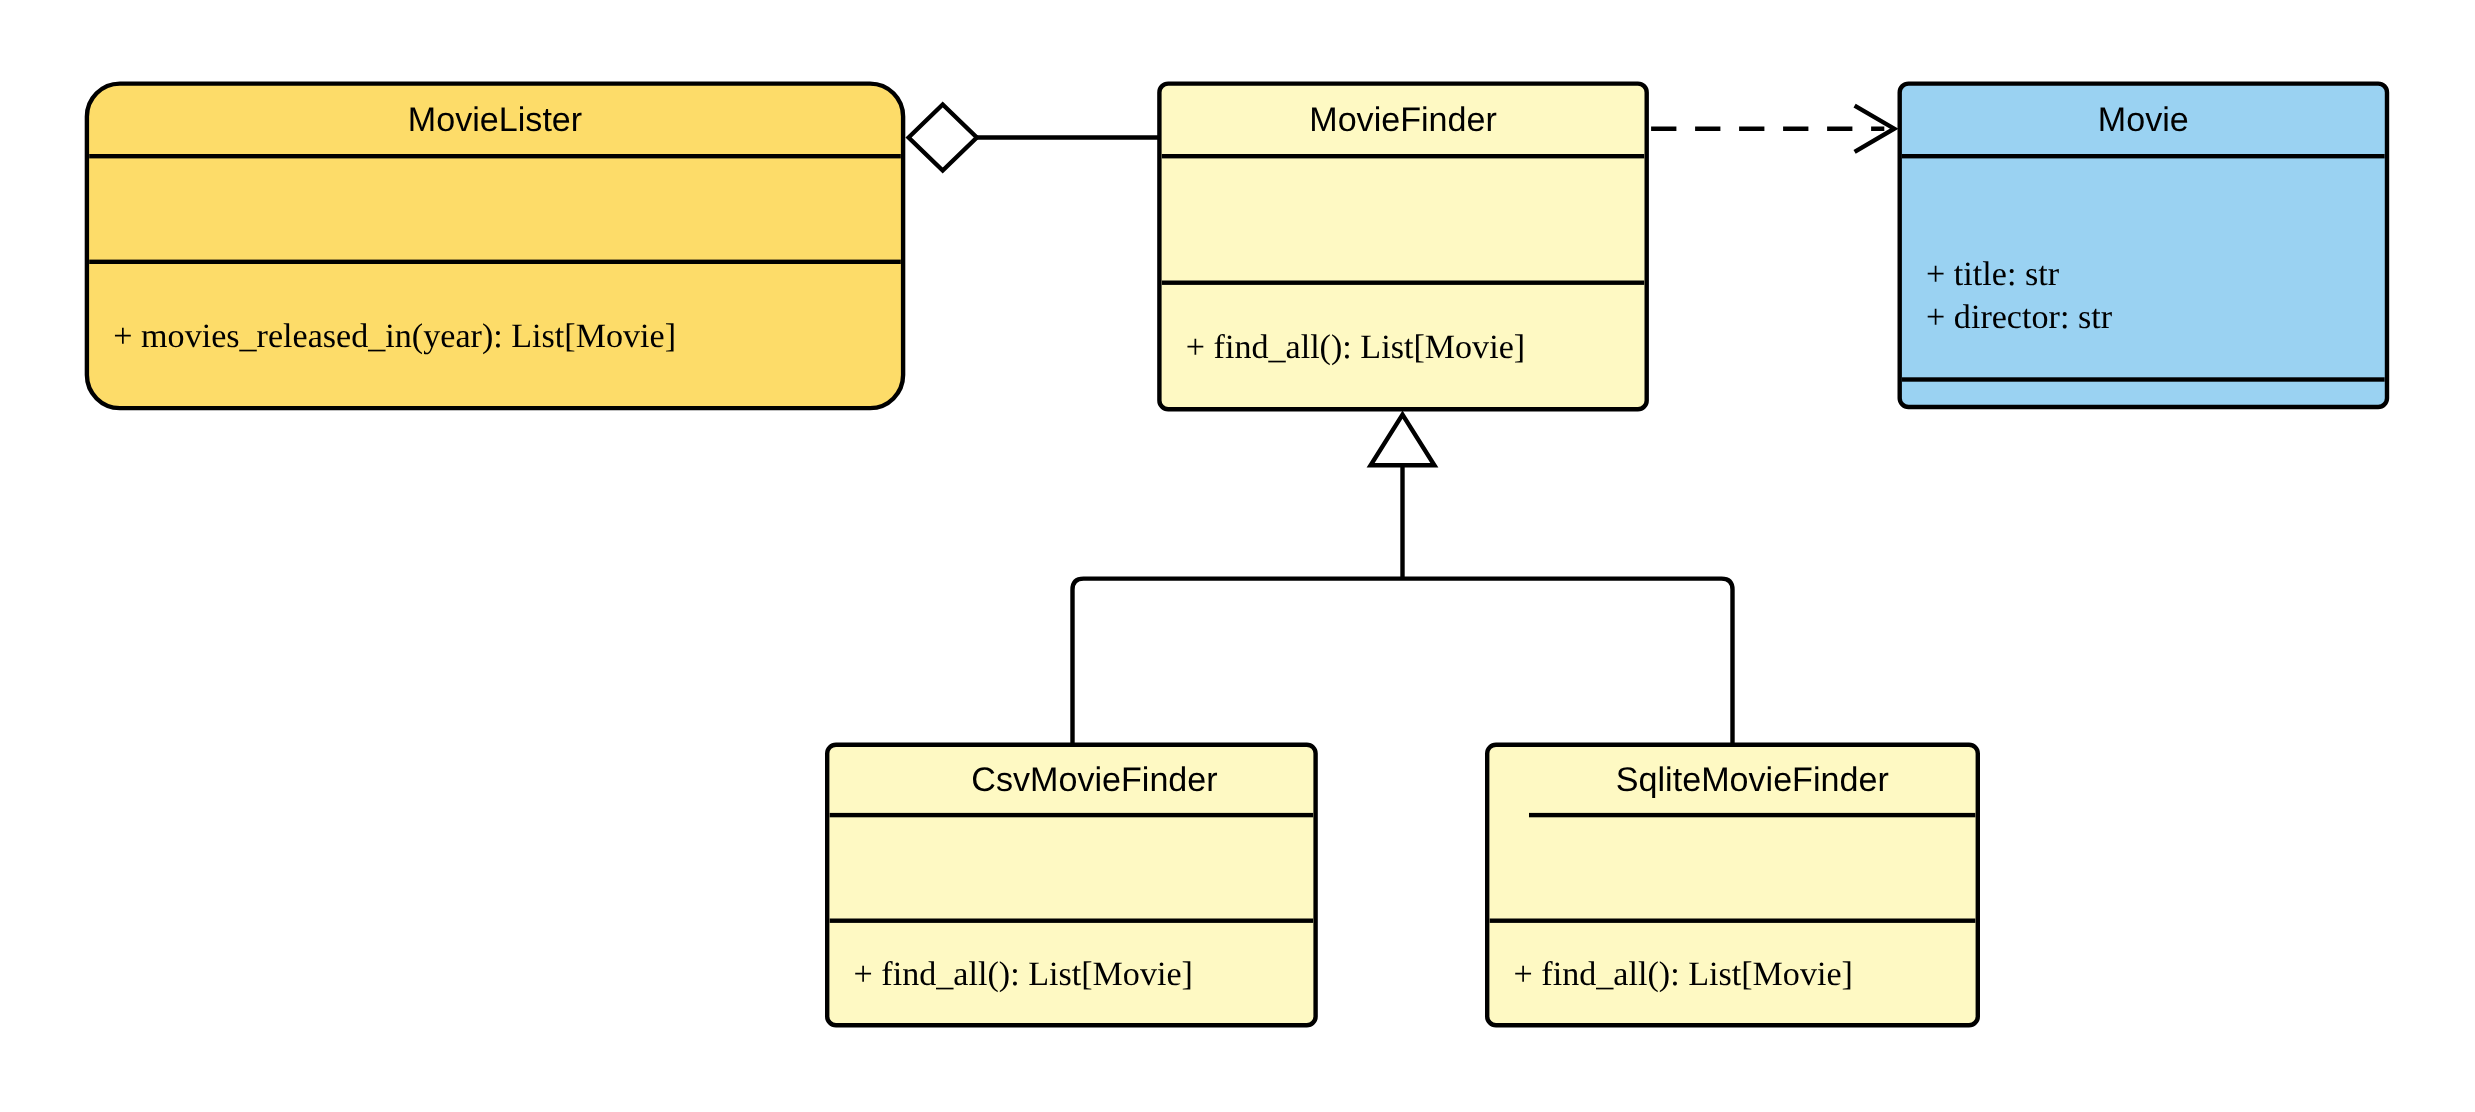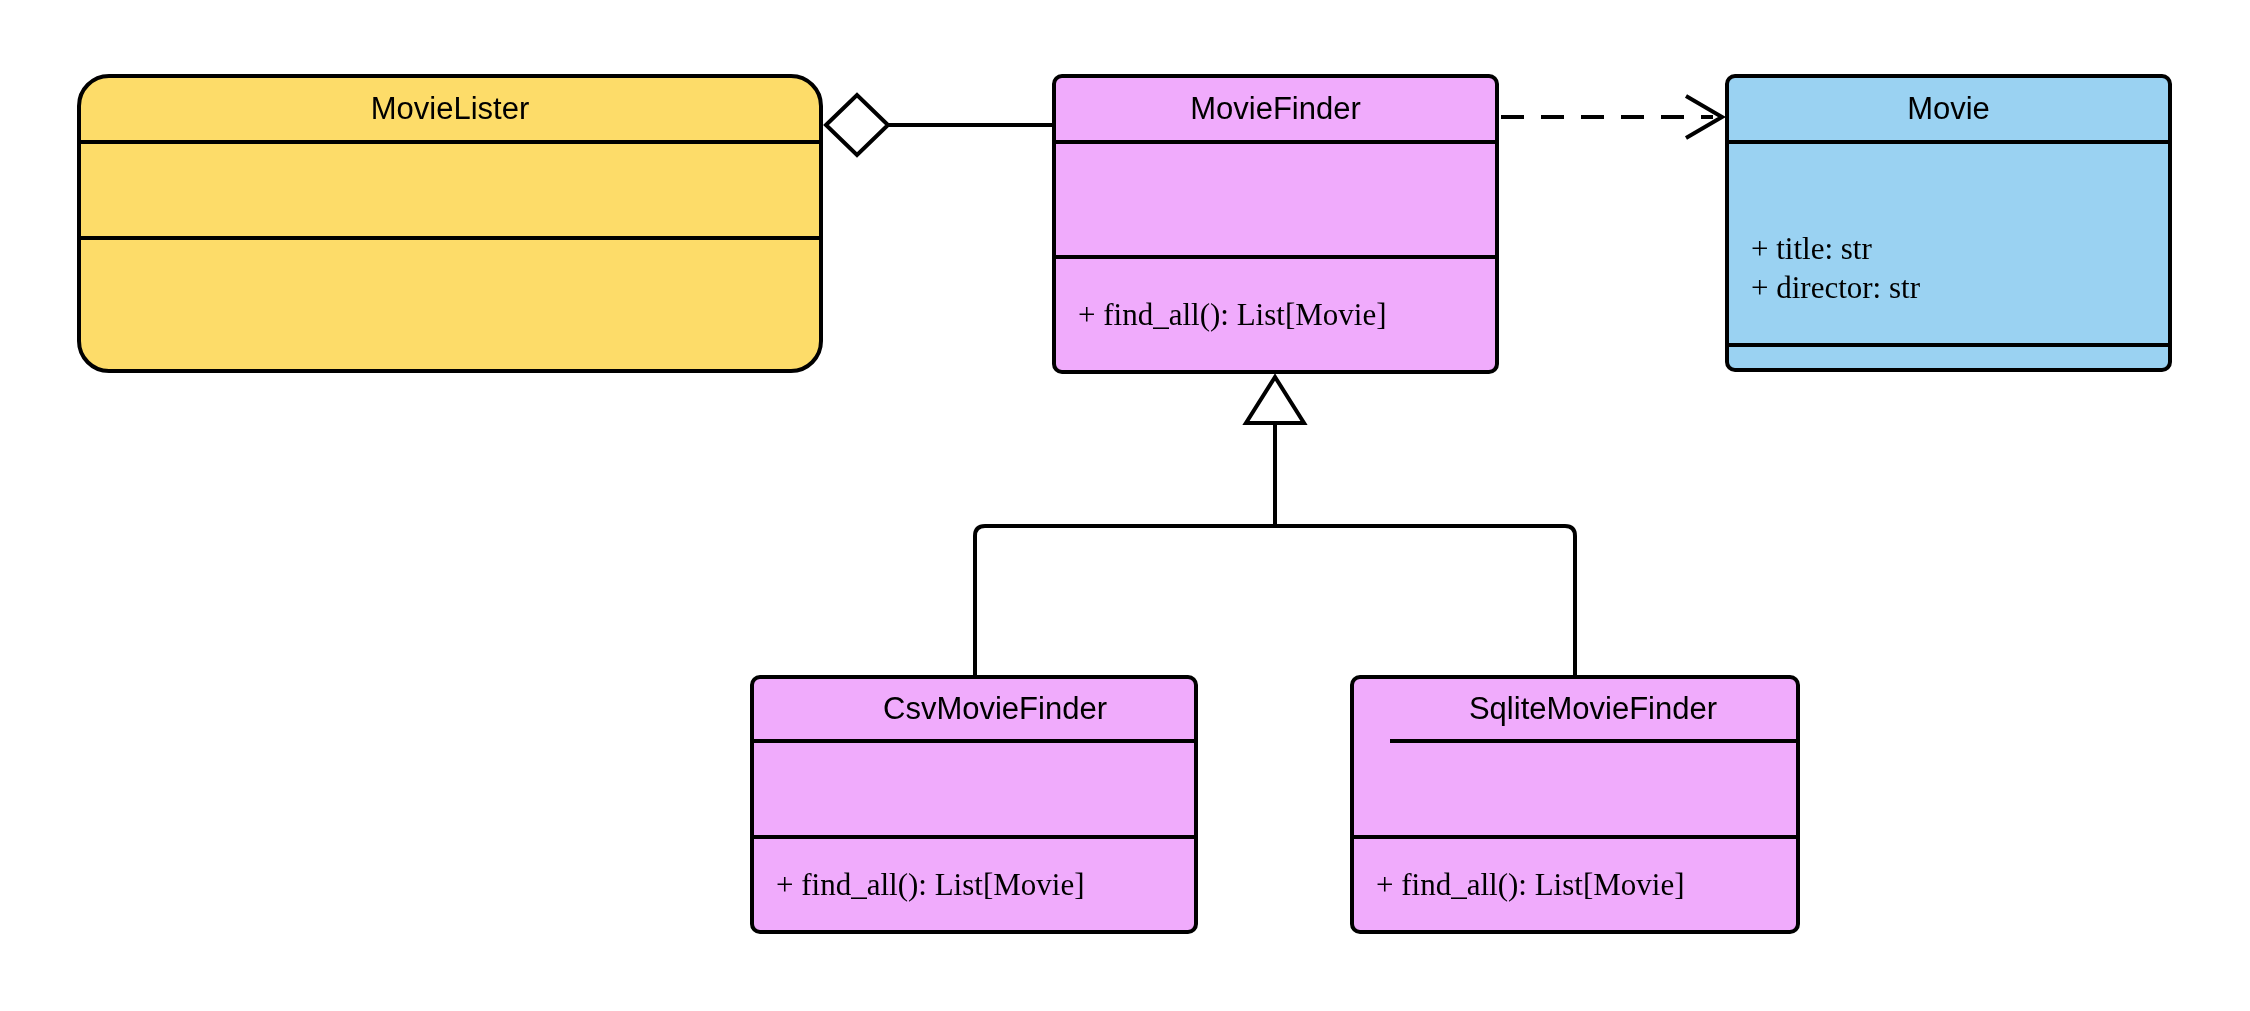--- a/index.html
+++ b/index.html
@@ -26,21 +26,21 @@
   .uml-class {
     position: absolute;
     box-sizing: border-box;
     border: 4px solid #000000;
     border-radius: 10px;
     display: flex;
     flex-direction: column;
     overflow: hidden;
   }
   .fill-yellow { background: #FDDC69; border-radius: 32px; }
-  .fill-green  { background: #f0abfc; }
+  .fill-green  { background: #fef9c3; }
   .fill-blue   { background: #9AD2F2; gap: 48px; }
   .compartment {
     box-sizing: border-box;
     flex: 0 0 auto;
   }
   .compartment.divided {
     border-bottom: 4px solid #000000;
   }
   .class-title {
     display: flex;
@@ -81,20 +81,21 @@
       <line x1="1275" y1="423" x2="1275" y2="526" stroke="#000000" stroke-width="4"></line>
       <path d="M 975 677 L 975 536 Q 975 526 985 526 L 1565 526 Q 1575 526 1575 536 L 1575 677" fill="none" stroke="#000000" stroke-width="4"></path>
       <polygon points="1275,377 1246,423 1304,423" fill="#ffffff" stroke="#000000" stroke-width="4" stroke-linejoin="miter"></polygon>
     </g>
   </svg>
 
   <div class="uml-class fill-yellow" style="left:77px; top:74px; width:746px; height:299px;">
     <div class="compartment class-title divided" style="height:66px;">MovieLister</div>
     <div class="compartment divided" style="height:96px;"></div>
     <div class="compartment members" style="height:129px;">
+      <div>+ movies_released_in(year): List[Movie]</div>
     </div>
   </div>
 
   <div class="uml-class fill-green" style="left:1052px; top:74px; width:447px; height:300px;">
     <div class="compartment class-title divided" style="height:66px;">MovieFinder</div>
     <div class="compartment divided" style="height:115px;"></div>
     <div class="compartment members" style="height:111px;">
       <div>+ find_all(): List[Movie]</div>
     </div>
   </div>

